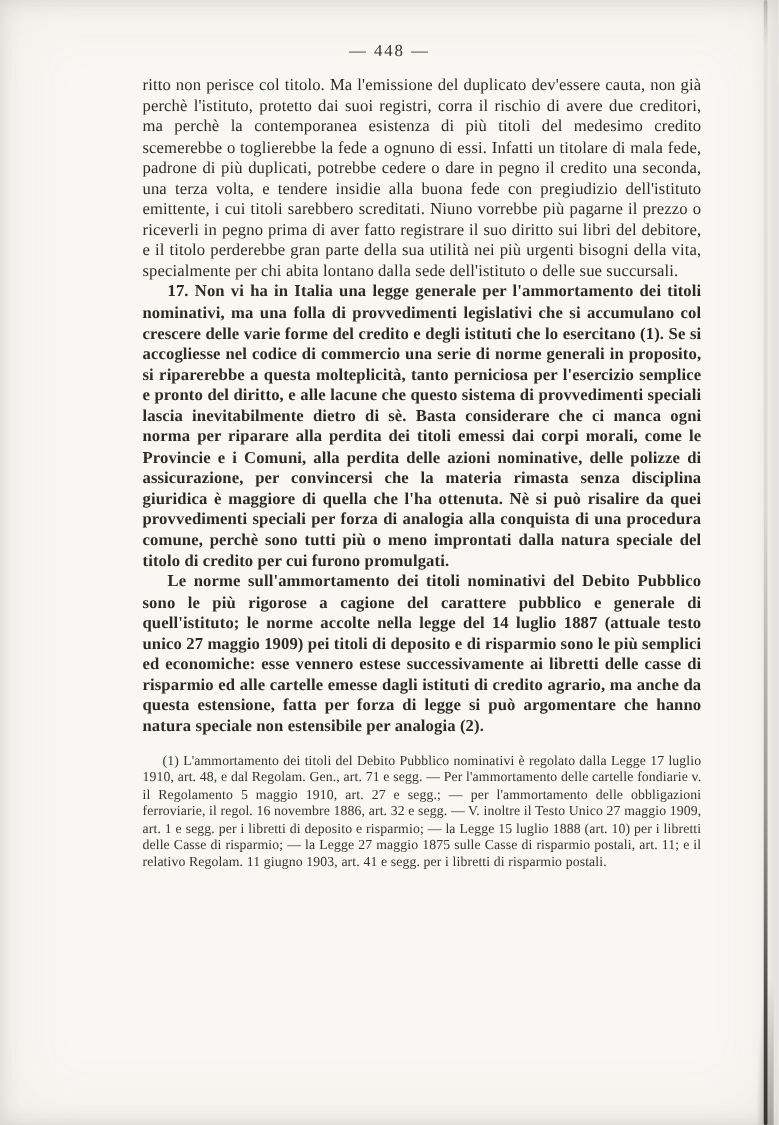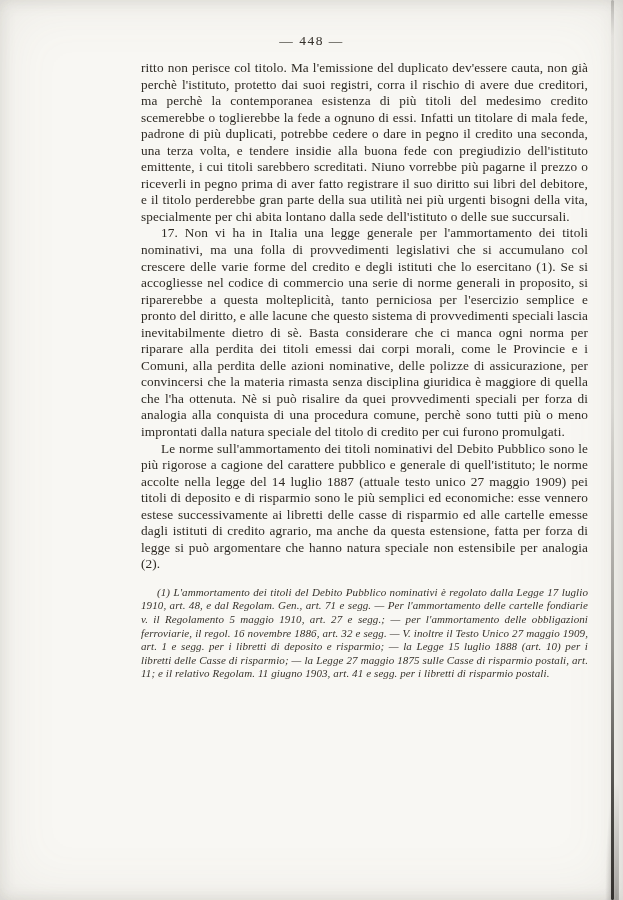--- a/index.html
+++ b/index.html
@@ -27,45 +27,45 @@
     left: 0;
     width: 100%;
     text-align: center;
     font-size: 13.5px;
     letter-spacing: 1.5px;
     color: #34302a;
   }
   .text-block {
     position: absolute;
     top: 60px;
-    left: 141px;
+    left: 114px;
     width: 447px;
     font-size: 13.3px;
     line-height: 1.245;
     text-align: justify;
     letter-spacing: 0.1px;
   }
   .text-block p {
     margin: 0;
     padding: 0;
   }
   .text-block p.indent {
     text-indent: 20px;
+    font-weight: bold;
   }
   .footnotes {
     margin-top: 13px;
     font-size: 11px;
     line-height: 1.23;
     text-align: justify;
     color: #36322b;
   }
   .footnotes p {
     margin: 0;
     text-indent: 16px;
-    font-style: italic;
   }
   .edge-shadow-right {
     position: absolute;
     top: 0;
     right: 9px;
     width: 3px;
     height: 100%;
     background: linear-gradient(
       to bottom,
       rgba(45,42,38,0.25) 0%,

